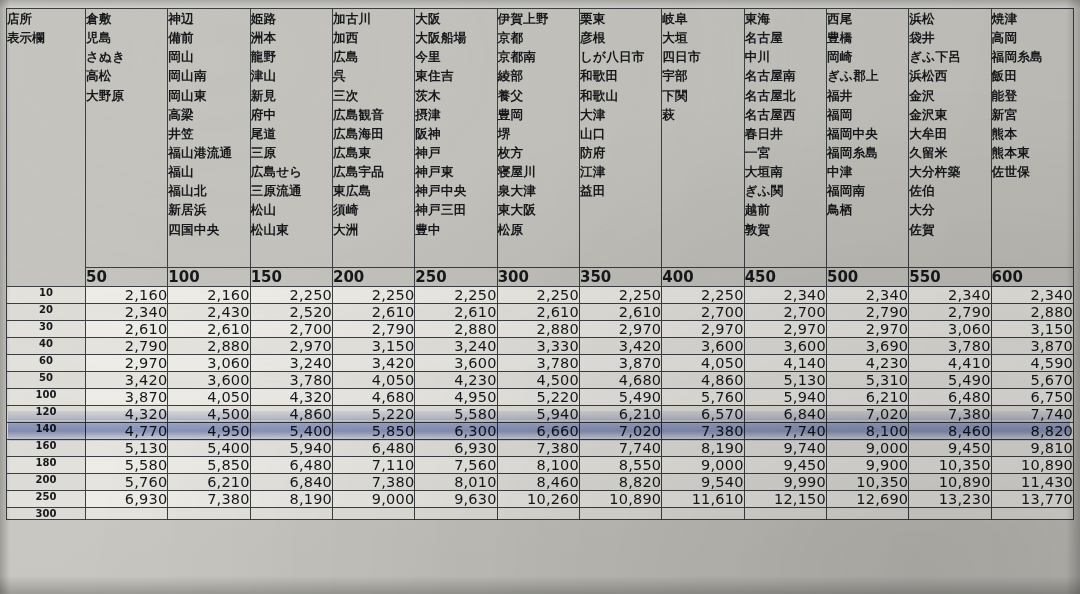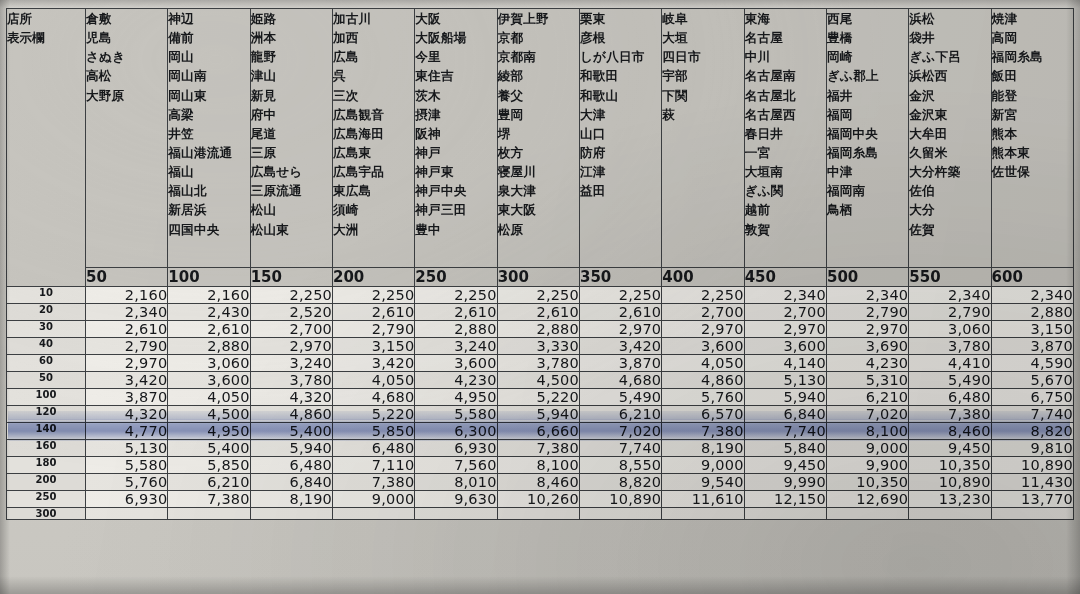--- a/index.html
+++ b/index.html
@@ -426,21 +426,21 @@
           <tr class="r-even">
             <td class="wlabel">160</td>
             <td class="num">5,130</td>
             <td class="num">5,400</td>
             <td class="num">5,940</td>
             <td class="num">6,480</td>
             <td class="num">6,930</td>
             <td class="num">7,380</td>
             <td class="num">7,740</td>
             <td class="num">8,190</td>
-            <td class="num">5,840</td>
+            <td class="num">9,740</td>
             <td class="num">9,000</td>
             <td class="num">9,450</td>
             <td class="num">9,810</td>
           </tr>
           <tr>
             <td class="wlabel">180</td>
             <td class="num">5,580</td>
             <td class="num">5,850</td>
             <td class="num">6,480</td>
             <td class="num">7,110</td>

